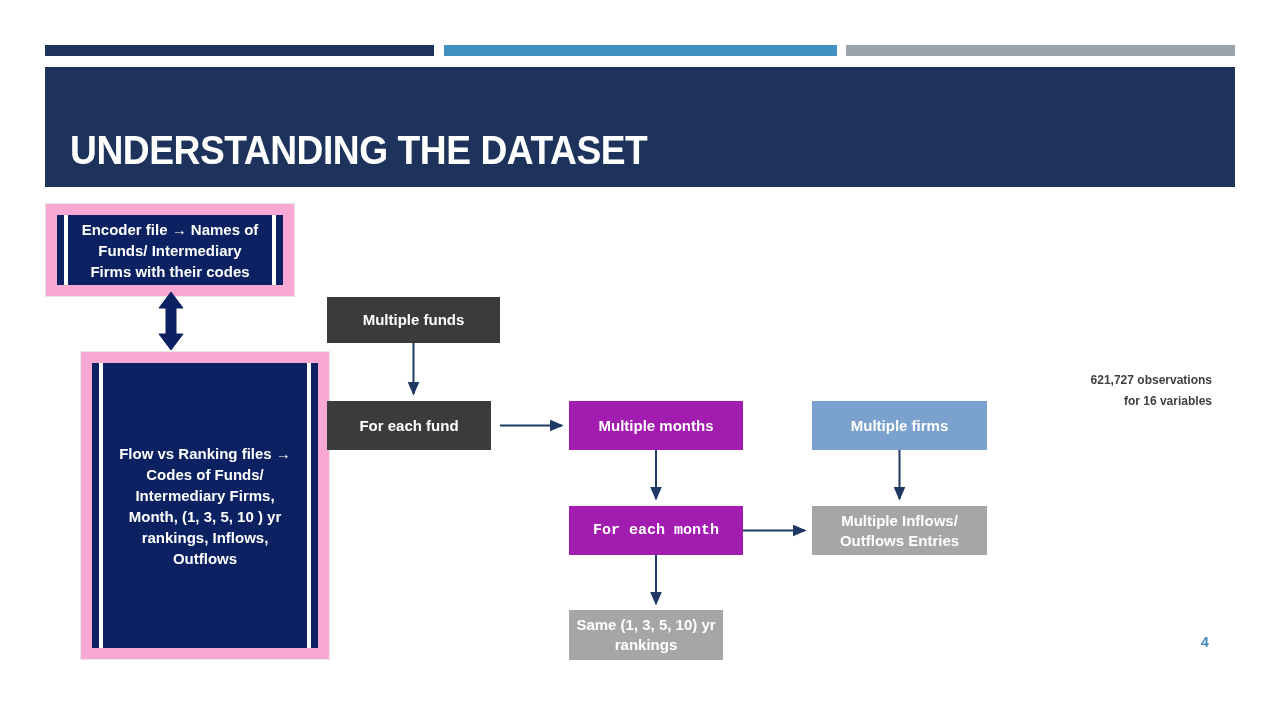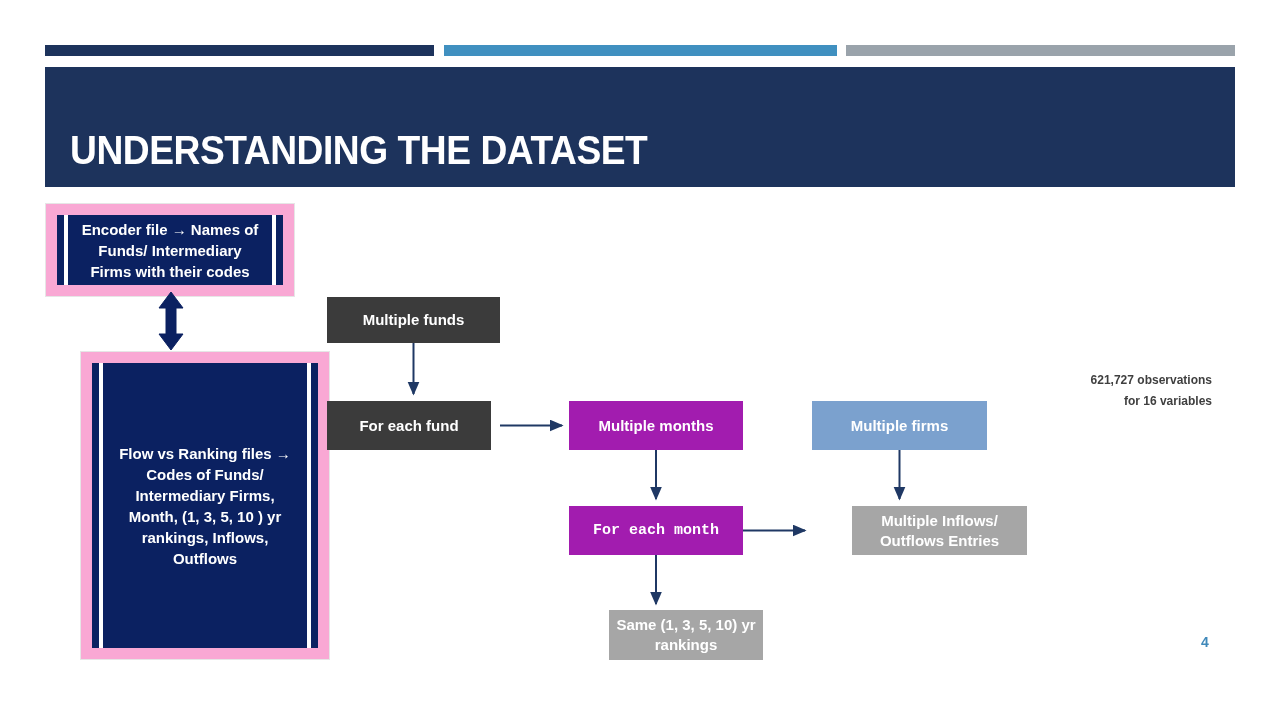--- a/index.html
+++ b/index.html
@@ -132,21 +132,21 @@
     justify-content: center;
     text-align: center;
     color: #ffffff;
     font-size: 15px;
     font-weight: bold;
     line-height: 20px;
     padding: 2px 6px;
   }
   .node-dark   { background: #3b3b3b; }
   .node-mid    { background: #a21caf; }
-  .node-light  { background: #a6a6a6; margin-left: 40px; }
+  .node-light  { background: #a6a6a6; }
   .node-blue   { background: #7ba1ce; }
 
   #node-multiple-funds  { left: 327px; top: 297px; width: 173px; height: 46px; }
   #node-for-each-fund   { left: 327px; top: 401px; width: 164px; height: 49px; }
   #node-multiple-months { left: 569px; top: 401px; width: 174px; height: 49px; }
   #node-multiple-firms  { left: 812px; top: 401px; width: 175px; height: 49px; }
   #node-for-each-month  { left: 569px; top: 506px; width: 174px; height: 49px; font-family: Liberation Mono, monospace; }
   #node-inflows         { left: 812px; top: 506px; width: 175px; height: 49px; }
   #node-rankings        { left: 569px; top: 610px; width: 154px; height: 50px; }
 

